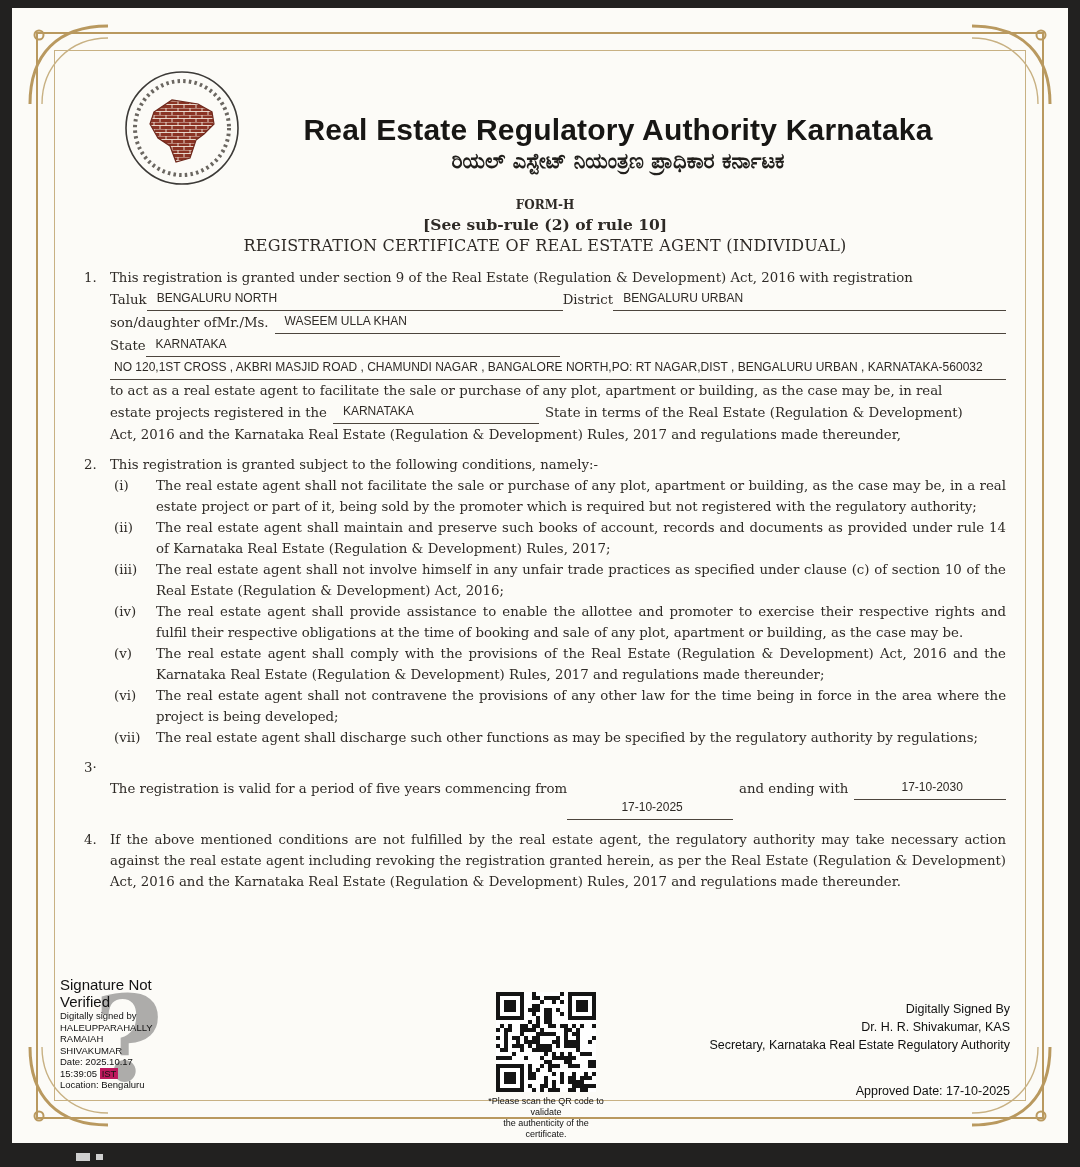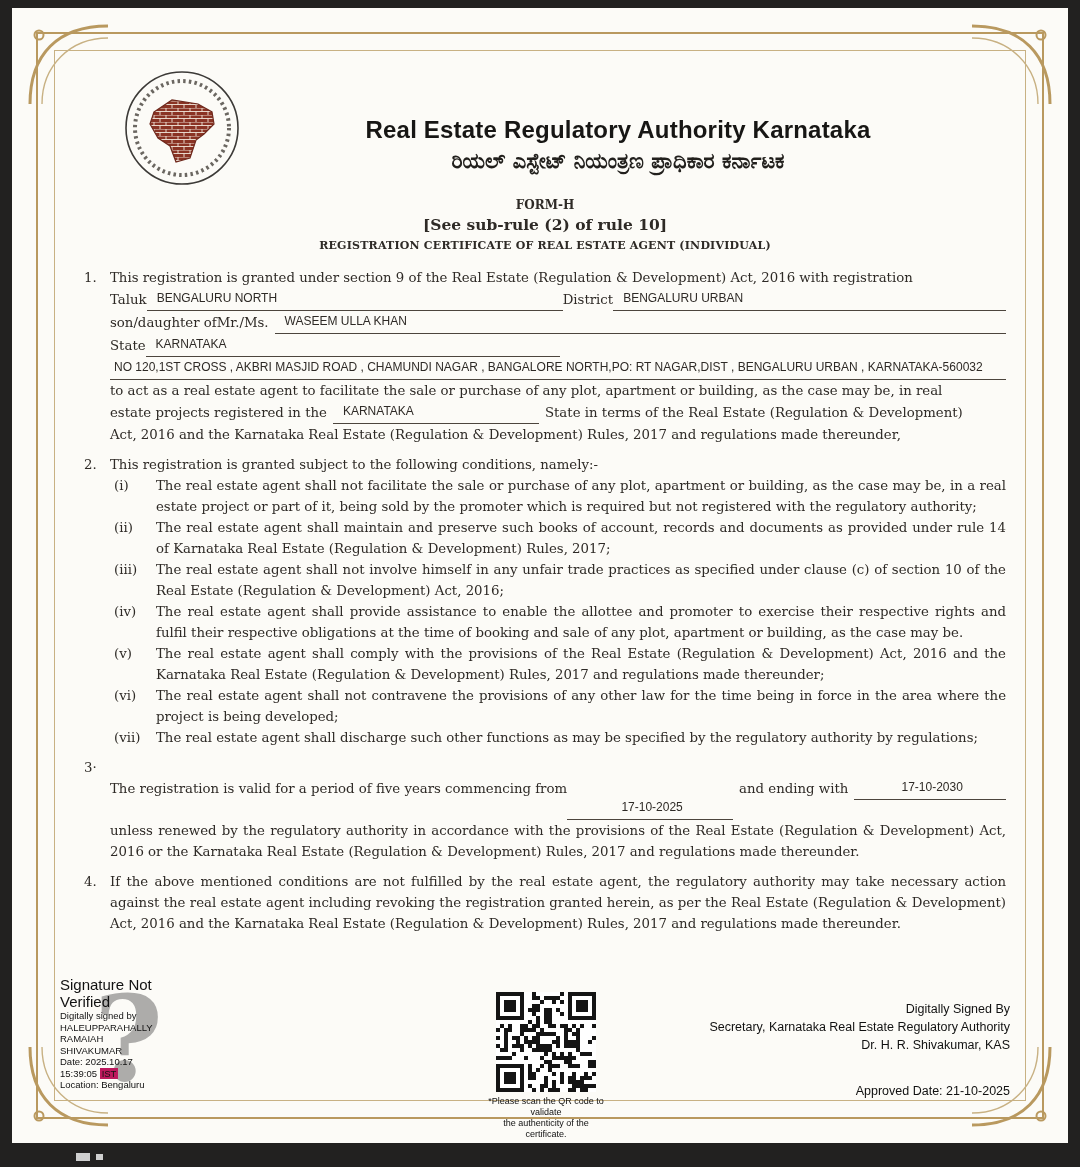--- a/index.html
+++ b/index.html
@@ -27,30 +27,30 @@
   .content{
     position:absolute;left:72px;right:62px;top:58px;
     font-size:13.3px;line-height:21px;
   }
   
   .header{display:flex;align-items:center;margin:0 0 2px 30px;}
   .logo{width:136px;height:124px;flex:none;}
   .titles{flex:1;text-align:center;padding-right:20px;}
   .org-name{
     font-family:"Liberation Sans","DejaVu Sans",sans-serif;
-    font-weight:bold;font-size:24px;color:#171614;letter-spacing:.2px;line-height:32px;margin-top:34px;
+    font-weight:bold;font-size:30px;color:#171614;letter-spacing:.2px;line-height:32px;margin-top:34px;
   }
   .org-kn{
     font-family:"DejaVu Sans","Liberation Sans",sans-serif;
     font-weight:bold;font-size:21px;color:#22201d;line-height:30px;
   }
   .form-block{text-align:center;margin-top:6px;}
   .form-no{font-weight:bold;font-size:12px;line-height:19px;}
   .sub-rule{font-weight:bold;font-size:15.5px;line-height:19px;}
-  .cert-title{font-weight:bold;font-size:11px;line-height:24px;letter-spacing:.2px;}
+  .cert-title{font-weight:normal;font-size:16px;line-height:24px;letter-spacing:.2px;}
 
   
   .clause{margin-top:9px;padding-left:26px;position:relative;}
   .cnum-main{position:absolute;left:0;top:0;width:24px;}
   .fline{display:flex;align-items:center;white-space:nowrap;}
   .lbl{flex:none;}
   .field{
     font-family:"Liberation Sans","DejaVu Sans",sans-serif;
     font-size:12px;border-bottom:1.2px solid #4c453d;
     padding:0 6px 1px 10px;flex:none;overflow:hidden;
@@ -232,21 +232,20 @@
     <div class="clause">
       <span class="cnum-main">3·</span>
       <div class="fline">
         <span class="lbl">The registration is valid for a period of five years commencing from</span>
         <span class="field ctr" style="width:150px;margin-top:40px;">17-10-2025</span>
           <span class="gap6"></span>
         <span class="lbl">and ending with</span>
           <span class="gap6"></span>
         <span class="field ctr grow">17-10-2030</span>
       </div>
-      <div class="just">unless renewed by the regulatory authority in accordance with the  provisions of the Real Estate (Regulation &amp; Development) Act, 2016 or the Karnataka Real Estate (Regulation &amp; Development) Rules, 2017 and regulations made thereunder.</div>
     </div>
 
     <div class="clause">
       <span class="cnum-main">4.</span>
       <div class="just">If the above mentioned conditions are not fulfilled by the real estate agent, the regulatory authority may take necessary action against the real estate agent including revoking the registration granted herein, as per the Real Estate (Regulation &amp; Development) Act, 2016 and the Karnataka Real Estate (Regulation &amp; Development) Rules, 2017 and regulations made thereunder.</div>
     </div>
 
   </div>
 
   <div class="sig-left">
@@ -471,21 +470,21 @@
           <rect x="8" y="80" width="12" height="12"></rect>
         </svg></div>
     <div class="qr-cap">
       <div>*Please scan the QR code to validate</div>
       <div>the authenticity of the certificate.</div>
     </div>
   </div>
 
   <div class="sig-right">
     <div>Digitally Signed By</div>
+    <div>Dr. H. R. Shivakumar, KAS</div>
     <div>Secretary, Karnataka Real Estate Regulatory Authority</div>
-    <div>Dr. H. R. Shivakumar, KAS</div>
-    <div class="approved">Approved Date: 21-10-2025</div>
+    <div class="approved">Approved Date: 17-10-2025</div>
   </div>
 
 </div>
 
 <div class="artifact" style="left:76px;bottom:6px;width:14px;height:8px;"></div>
 <div class="artifact" style="left:96px;bottom:7px;width:7px;height:6px;"></div>
 
 </body></html>

